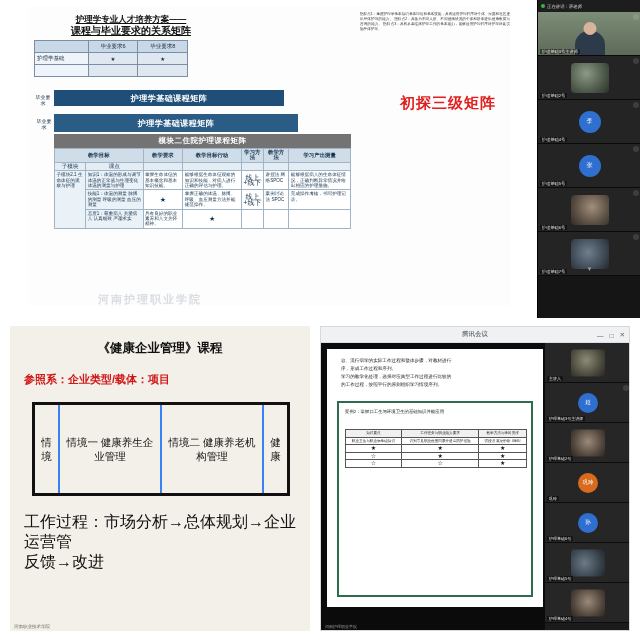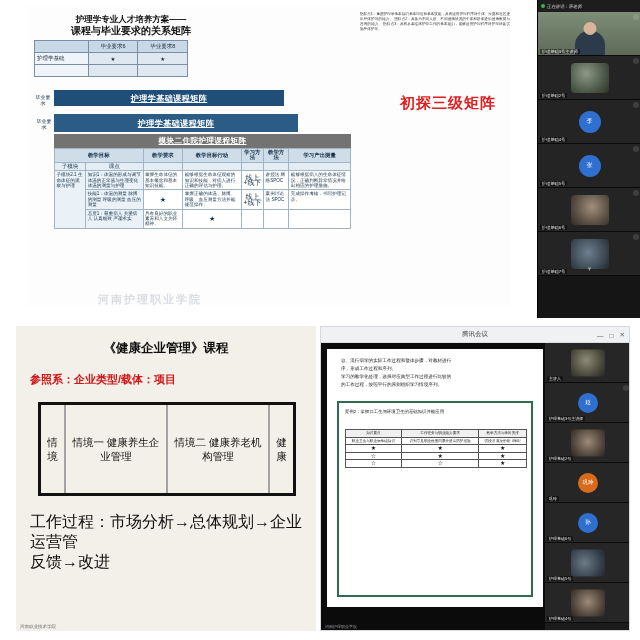--- a/index.html
+++ b/index.html
@@ -24,38 +24,38 @@
   }
   #top-slide-inner {
     position:absolute; left:28px; top:6px; width:482px; height:300px;
     background:#fdfdfd;
   }
 
   .t-title {
     position:absolute; left:8px; top:8px; width:190px;
     font-size:8.5px; line-height:11px; color:#111; font-weight:bold;
     text-align:center;
+    text-decoration:underline;
   }
   .t-title .sub { font-size:10px; display:block; }
 
   
   .tbl-a { position:absolute; left:6px; top:34px; width:154px; border-collapse:collapse; }
   .tbl-a td, .tbl-a th {
     border:1px solid #7a8fa6; font-size:5.5px; color:#1b2b3a;
     padding:1px 2px; background:#dfe8f1; text-align:center; height:12px;
   }
   .tbl-a th { background:#c9d8e6; font-weight:normal; }
   .tbl-a .lead { background:#eef4f9; text-align:left; }
 
   .band {
     position:absolute; background:#2e5f82; color:#fff;
     font-size:8px; font-weight:bold; text-align:right;
     display:flex; align-items:center; justify-content:center;
     letter-spacing:.5px;
-    text-decoration:underline;
   }
   #band-1 { left:26px; top:84px; width:230px; height:16px; background:#1f4e79; }
   #band-2 { left:26px; top:108px; width:244px; height:18px; background:#2a5c86; }
   #band-3 { left:26px; top:128px; width:297px; height:14px; background:#737373; font-size:7.5px;}
 
   .rot-lbl {
     position:absolute; left:6px; top:88px; width:18px; height:50px;
     font-size:5px; color:#14314a; line-height:6px; text-align:center;
   }
   .rot-lbl2 {
@@ -134,38 +134,38 @@
     width:30px; height:24px; border-radius:14px 14px 0 0; background:#2d3a4a;
   }
   .vid-head {
     position:absolute; left:50%; bottom:20px; transform:translateX(-50%);
     width:13px; height:13px; border-radius:50%; background:#d8b49a;
   }
   .vid-bg { position:absolute; inset:0; background:linear-gradient(#7d8d77,#5d6a58); }
 
   
   #bl-panel {
-    left:16px; top:326px; width:300px; height:305px;
+    left:10px; top:326px; width:300px; height:305px;
     background:#e5e5e5; overflow:hidden;
   }
   #bl-inner { position:absolute; inset:0; background:#f3efe9; }
   .bl-title {
     position:absolute; left:0; top:14px; width:100%; text-align:center;
     font-size:12.5px; font-weight:bold; color:#111;
   }
   .bl-sub {
     position:absolute; left:14px; top:46px; width:272px;
     font-size:11px; font-weight:bold; color:#d01818;
   }
   .bl-table {
     position:absolute; left:22px; top:76px; width:258px; height:94px;
     border:3px solid #111; border-collapse:collapse;
   }
   .bl-table td {
-    border:2px solid #a3a3a3; text-align:center; vertical-align:middle;
+    border:2px solid #3b82f6; text-align:center; vertical-align:middle;
     font-size:10.5px; line-height:14px; color:#111; padding:2px;
   }
   .bl-lines {
     position:absolute; left:14px; top:186px; width:276px;
     font-size:16px; line-height:20px; color:#111; text-align:center;
   }
   .bl-lines .l-left { text-align:left; }
   .bl-foot {
     position:absolute; left:4px; bottom:2px;
     font-size:4.5px; color:#6d6a66;

